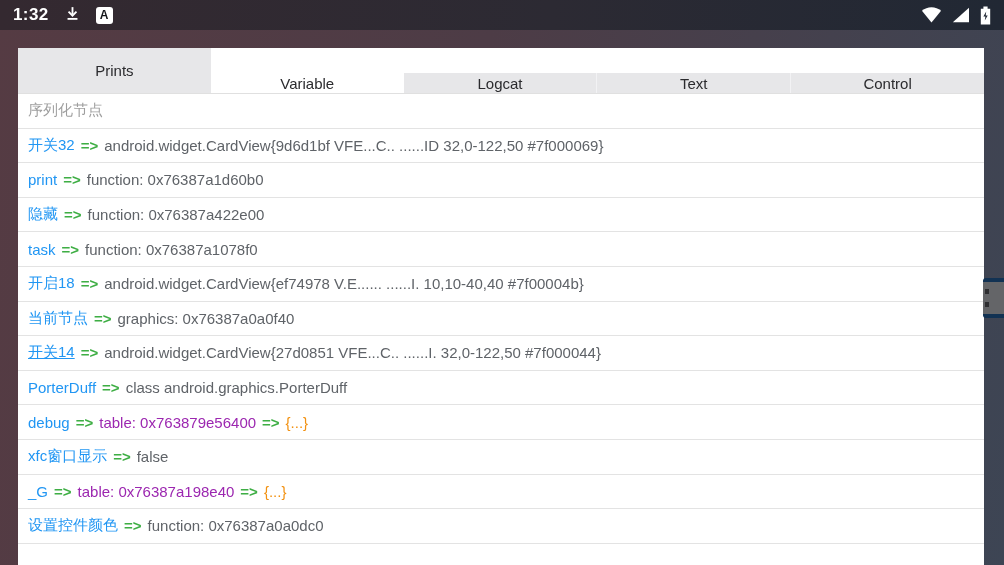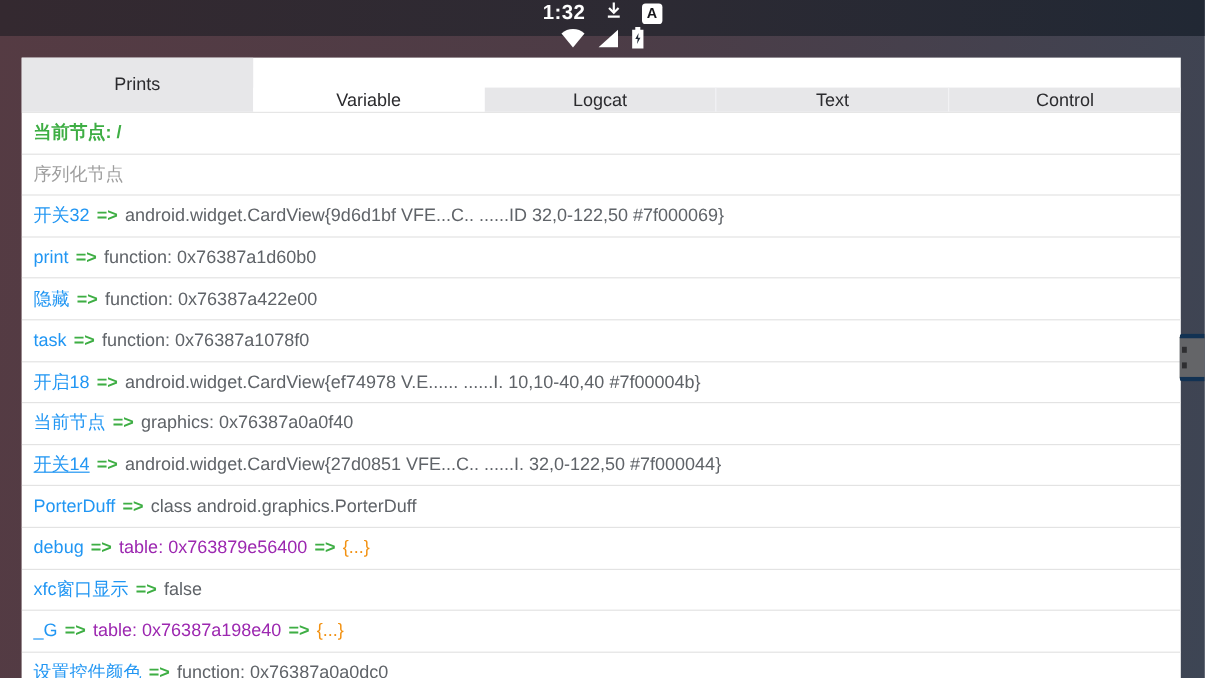--- a/index.html
+++ b/index.html
@@ -7,21 +7,21 @@
   body {
     font-family:"Liberation Sans","DejaVu Sans",sans-serif;
     background:linear-gradient(100deg,#553b43 0%,#4d3c46 45%,#3d4554 100%);
     position:relative;
   }
   
   .status-bar {
     position:absolute; top:0; left:0; width:1004px; height:30px;
     background:linear-gradient(90deg,#342930 0%,#2c2a33 55%,#212834 100%);
     display:flex; align-items:center; justify-content:space-between;
-    padding:0 13px; color:#ffffff;flex-direction:column;
+    padding:0 13px; color:#ffffff;
   }
   .sb-left { display:flex; align-items:center; gap:15px; }
   .sb-time { font-size:17px; font-weight:bold; letter-spacing:.4px; }
   .a-badge {
     width:17px; height:17px; background:#ffffff; border-radius:3px;
     color:#15161a; font-weight:bold; font-size:12px;
     display:flex; align-items:center; justify-content:center;
   }
   .sb-right { display:flex; align-items:center; gap:10px; }
   .sb-right svg { display:block; }
@@ -98,23 +98,20 @@
 
 <div class="app-window">
   <div class="tab-bar">
     <div class="tab">Prints</div>
     <div class="tab active">Variable</div>
     <div class="tab">Logcat</div>
     <div class="tab">Text</div>
     <div class="tab">Control</div>
   </div>
   <div class="list" id="var-list">
-    <div class="row row-current">
-      <span>当前节点: /</span>
-    </div>
     <div class="row row-serialize">
       <span>序列化节点</span>
     </div>
   <div class="row">
         <span style="color: rgb(33, 150, 243); text-align: right;">开关32</span>
         <span class="arrow" style="color: rgb(62, 174, 68);">=&gt;</span>
         <span style="color: rgb(95, 99, 104);">android.widget.CardView{9d6d1bf VFE...C.. ......ID 32,0-122,50 #7f000069}</span>
       </div>
       <div class="row">
         <span style="color: rgb(33, 150, 243);">print</span>

